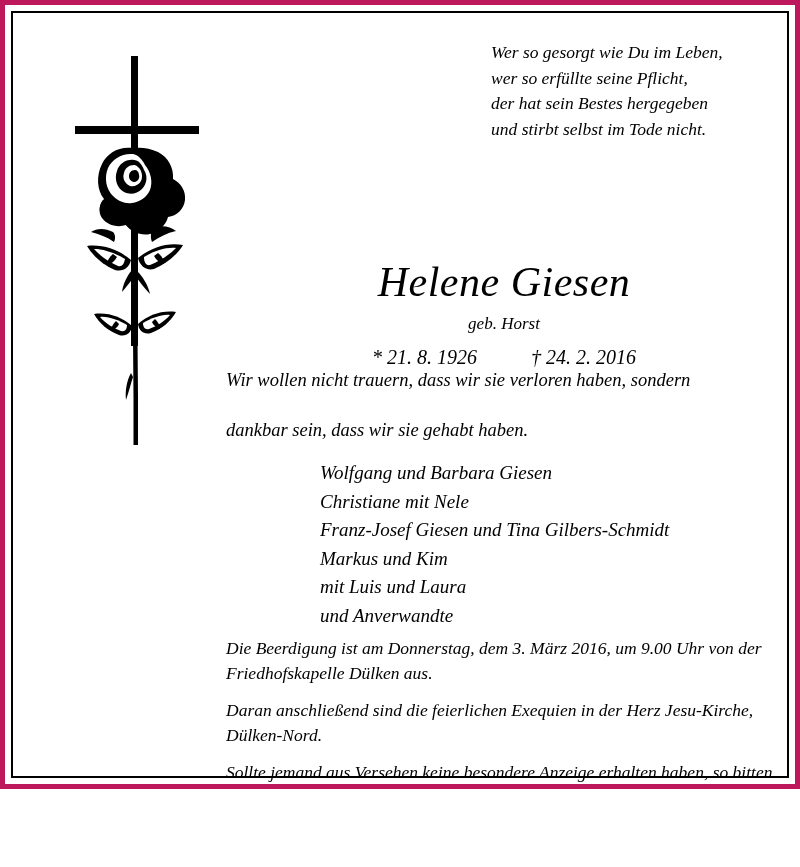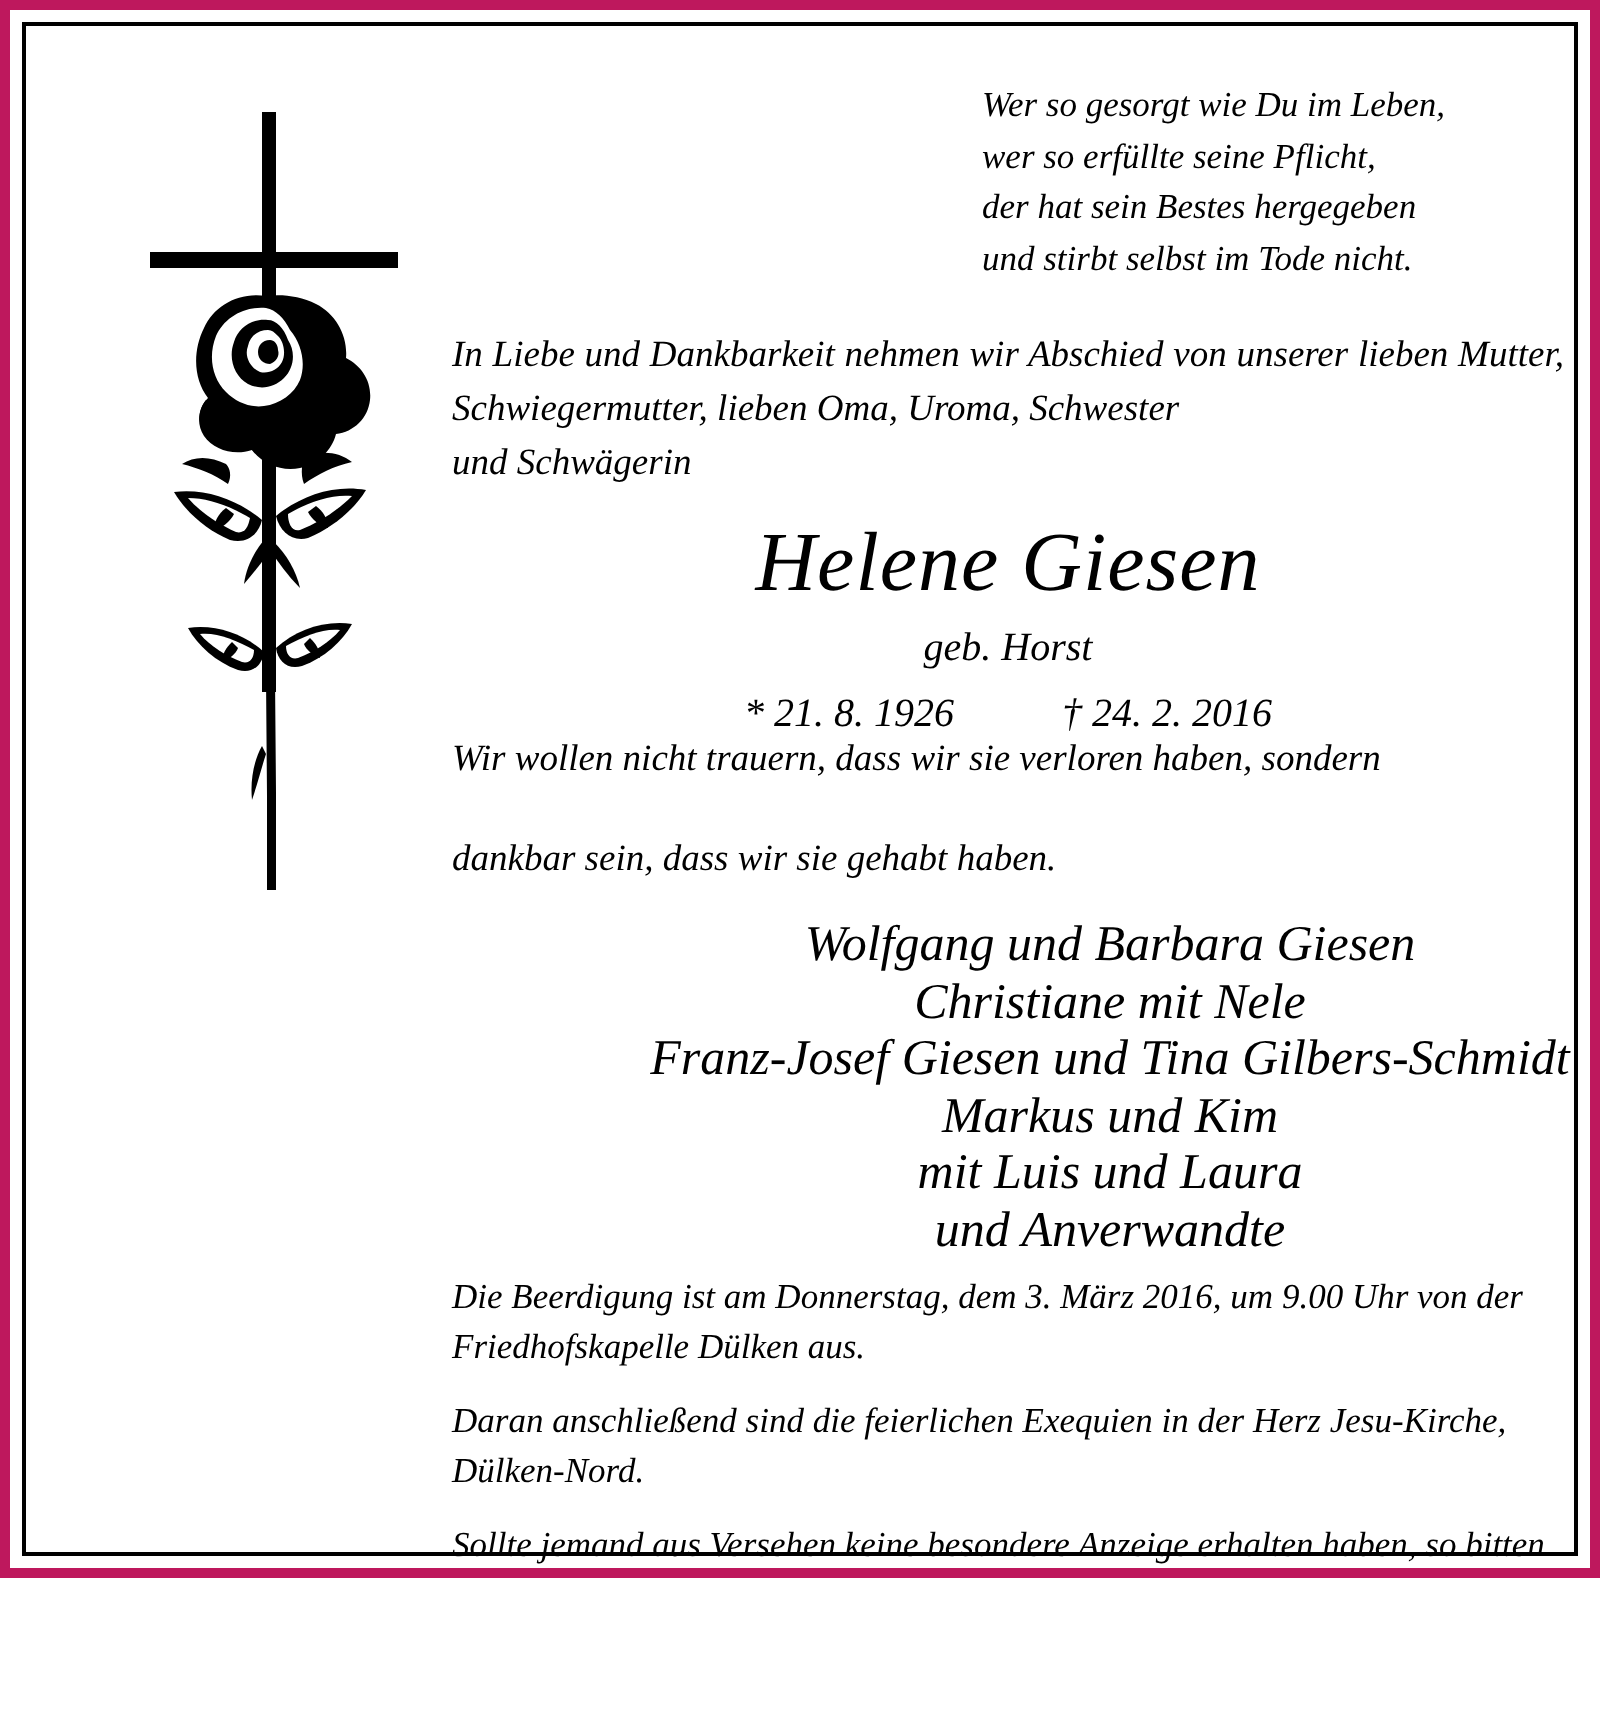--- a/index.html
+++ b/index.html
@@ -83,21 +83,21 @@
     width: 556px;
     text-align: center;
   }
   .deceased-name {
     font-size: 42px;
     line-height: 48px;
     font-style: italic;
     letter-spacing: 0.5px;
   }
   .maiden {
-    font-size: 20px;
+    font-size: 17px;
     line-height: 26px;
     font-style: italic;
     margin-top: 5px;
   }
   .dates {
     font-size: 20px;
     line-height: 26px;
     font-style: italic;
     margin-top: 7px;
   }
@@ -110,23 +110,22 @@
     font-size: 18.5px;
     line-height: 27px;
     text-align: justify;
   }
   .consolation .lastline { display: block; text-align: left; margin-top: 23px; }
 
   .mourners {
     left: 307px;
     top: 446px;
     width: 470px;
-    font-size: 25px;
+    font-size: 19px;
     line-height: 28.5px;
-    text-align: center;
   }
   .mourners .line { white-space: nowrap; }
 
   .details {
     left: 213px;
     top: 623px;
     width: 562px;
     font-size: 17.5px;
     line-height: 25px;
   }
@@ -199,24 +198,20 @@
         </svg>
       </div>
 
       <div class="txt poem">
         <div class="line">Wer so gesorgt wie Du im Leben,</div>
         <div class="line">wer so erfüllte seine Pflicht,</div>
         <div class="line">der hat sein Bestes hergegeben</div>
         <div class="line">und stirbt selbst im Tode nicht.</div>
       </div>
 
-      <div class="txt intro">
-        <span>In Liebe und Dankbarkeit nehmen wir Abschied von unserer lieben Mutter, Schwiegermutter, lieben Oma, Uroma, Schwester</span>
-        <span class="lastline">und Schwägerin</span>
-      </div>
 
       <div class="txt name-block">
         <div class="deceased-name">Helene Giesen</div>
         <div class="maiden">geb. Horst</div>
         <div class="dates">
           <span>* 21. 8. 1926</span>
           <span class="sep"></span>
           <span>† 24. 2. 2016</span>
         </div>
       </div>

